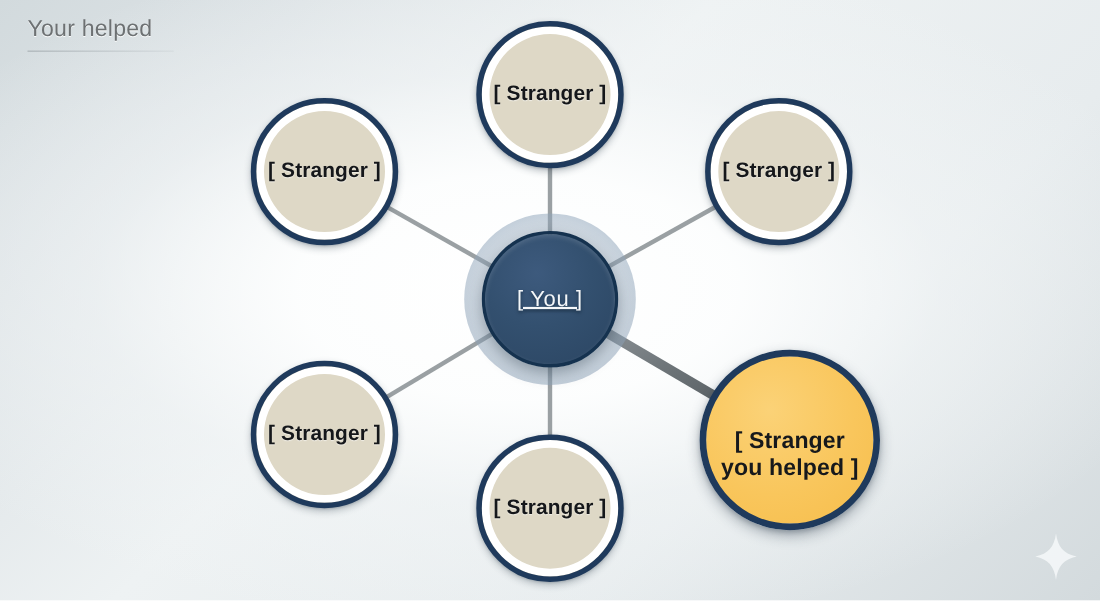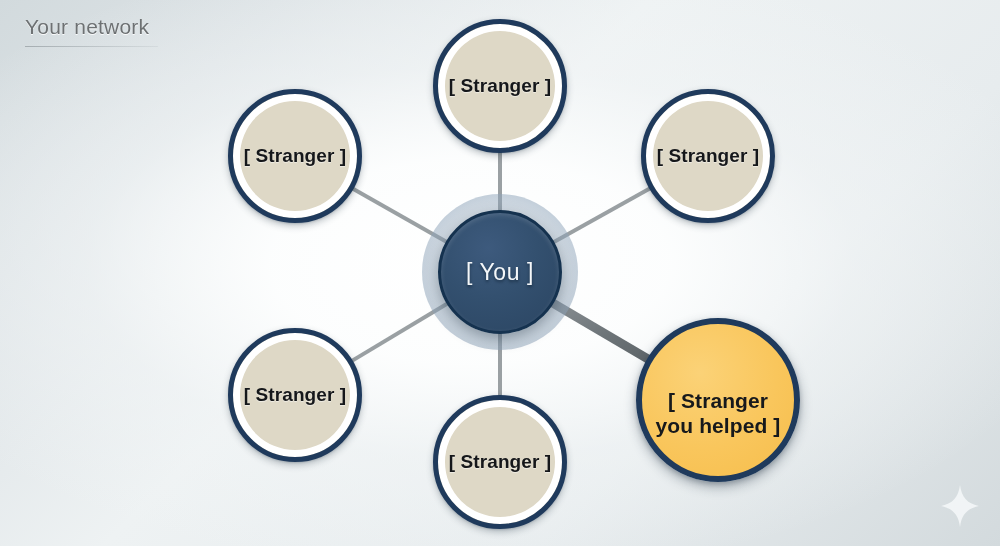--- a/index.html
+++ b/index.html
@@ -139,47 +139,48 @@
     align-items: center;
     justify-content: center;
     background: radial-gradient(circle at 40% 30%, #3d5a7d 0%, #33506f 45%, #2b4562 100%);
     border: 3px solid #15324f;
     box-sizing: border-box;
     box-shadow:
       0 5px 14px rgba(25,45,65,0.42),
       inset 0 2px 5px rgba(255,255,255,0.14);
   }
   #node-you .node-label {
-    font-size: 23px;
+    font-size: 20px;
     font-weight: 400;
     color: #f4f7f9;
     letter-spacing: 0.6px;
     line-height: 30px;
     white-space: nowrap;
     text-shadow: 0 2px 3px rgba(10,25,40,0.55);
+    text-decoration: underline;
   }
 
   
   #sparkle {
     position: absolute;
     right: 20px;
     bottom: 18px;
     width: 40px;
     height: 44px;
     z-index: 30;
     opacity: 0.92;
   }
 </style>
 </head>
 <body>
 
 <div id="stage">
 
   <div id="title-block">
-    <div id="page-title">Your network</div>
+    <div id="page-title">Your helped</div>
     <div id="title-underline"></div>
   </div>
 
   <svg id="edges" viewBox="0 0 1000 546" xmlns="http://www.w3.org/2000/svg">
     <defs>
       <linearGradient id="gradHighlight" x1="0" y1="0" x2="1" y2="1">
         <stop offset="0%" stop-color="#8c9296"></stop>
         <stop offset="55%" stop-color="#6e7579"></stop>
         <stop offset="100%" stop-color="#5d6468"></stop>
       </linearGradient>

